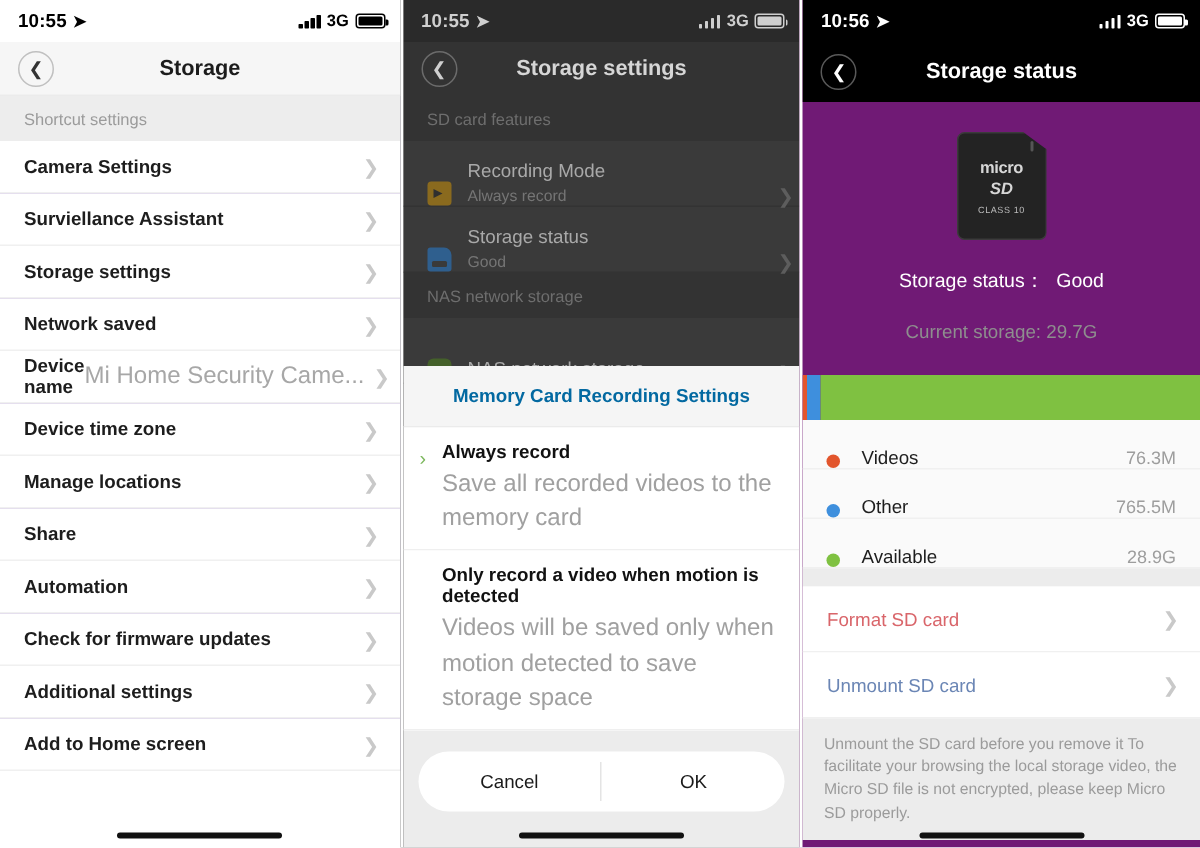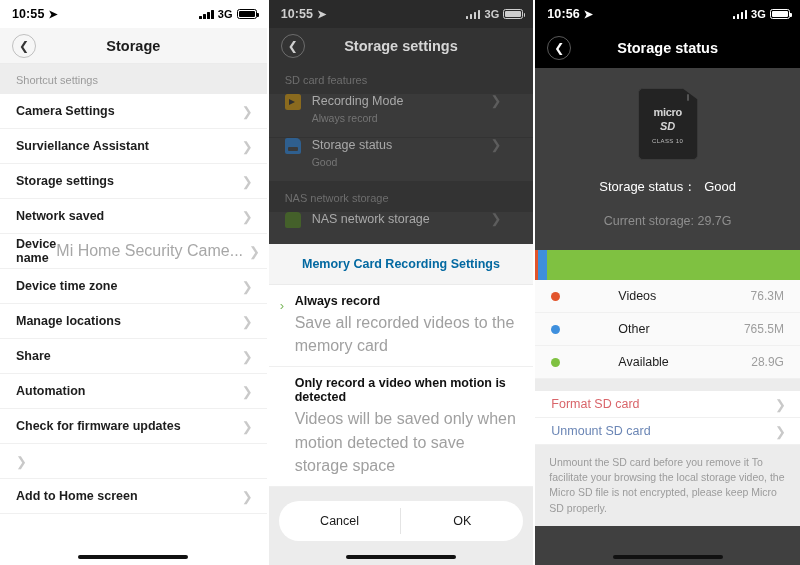--- a/index.html
+++ b/index.html
@@ -85,22 +85,22 @@
   }
 
   
   .p2 { background: #2d2d2d; }
   .p2 .statusbar { background: #2a2a2a; color: #cfcfcf; }
   .p2 .navbar { background: #333333; }
   .p2 .navtitle { color: #d6d6d6; }
   .p2 .backbtn { border-color: rgba(255,255,255,0.28); color: #cfcfcf; }
   .p2 .sect-head { background: #333333; color: #6e6e6e; }
   .drow {
-    display: flex; align-items: flex-start; gap: 11px;
-    padding: 0 32px 0 16px; height: 44px;
+    display: flex; align-items: flex-end; gap: 11px;
+    padding: 0 4px 0 16px; height: 44px;
     background: #3a3a3a; border-bottom: 1px solid #333;
   }
   .drow .txt { flex: 1; }
   .drow .t1 { font-size: 12.5px; color: #a9a9a9; line-height: 1.25; }
   .drow .t2 { font-size: 10.5px; color: #757575; margin-top: 2px; }
   .drow .chev { color: #5d5d5d; }
   .ic { width: 16px; height: 16px; flex: none; position: relative; }
   .ic-video { background: #8a6a1e; border-radius: 2.5px; }
   .ic-video:after {
     content:""; position:absolute; left:4px; top:4.5px;
@@ -142,21 +142,21 @@
     display: flex; overflow: hidden;
   }
   .btnrow button {
     flex: 1; border: none; background: transparent;
     font-size: 12.5px; color: #1a1a1a; cursor: pointer;
     font-family: "Liberation Sans", sans-serif;
   }
   .btnrow .divider { width: 1px; background: #e4e4e4; margin: 7px 0; }
 
   
-  .p3 { background: #404040; }
+  .p3 { background: #701a75; }
   .p3 .statusbar { background: #000; color: #fff; }
   .p3 .navbar { background: #000; height: 40px; }
   .p3 .navtitle { color: #fff; font-size: 14.5px; }
   .p3 .backbtn { border-color: rgba(255,255,255,0.35); color: #fff; }
   .sdcard-wrap { display: flex; justify-content: center; padding: 20px 0 6px; }
   .sdcard {
     width: 60px; height: 72px; background: #232323;
     border: 1px solid #3b3b3b; border-radius: 5px;
     position: relative;
     clip-path: polygon(0 0, 74% 0, 100% 16%, 100% 100%, 0 100%);
@@ -171,30 +171,30 @@
     text-align: center; color: #fff; font-size: 13px; margin-top: 12px;
   }
   .p3-status .sval { margin-left: 8px; }
   .p3-current { text-align: center; color: #8e8e8e; font-size: 12.5px; margin-top: 18px; }
 
   .bar { display: flex; height: 30px; width: 100%; margin-top: 22px; }
   .bar span { display: block; height: 100%; }
 
   .leg-wrap { background: #fafafa; }
   .legrow {
-    display: flex; align-items: center; height: 33px;
+    display: flex; align-items: flex-end; height: 33px;
     padding: 0 16px; border-bottom: 1px solid #f0f0f0;
-    font-size: 12.5px; color: #1d1d1d; gap: 44px;
+    font-size: 12.5px; color: #1d1d1d;
   }
   .dot { width: 9px; height: 9px; border-radius: 50%; margin-right: 14px; flex: none; }
   .legrow .lname { flex: 1; }
   .legrow .lval { color: #9d9d9d; font-size: 12px; }
   .leg-gap { height: 12px; background: #ececec; }
   .actrow {
-    display: flex; align-items: center; height: 27px;
+    display: flex; align-items: center; height: 44px;
     padding: 0 14px 0 16px; background: #fff;
     border-bottom: 1px solid #f0f0f0; font-size: 12.5px;
   }
   .actrow .aname { flex: 1; }
   .act-format { color: #d9656a; }
   .act-unmount { color: #6b86b5; }
   .note {
     background: #ececec; color: #9b9b9b;
     font-size: 10.5px; line-height: 1.45;
     padding: 10px 14px 10px 14px;
@@ -271,20 +271,21 @@
       </div>
       <div class="row">
         <span class="label">Automation</span>
         <span class="chev">❯</span>
       </div>
       <div class="row">
         <span class="label">Check for firmware updates</span>
         <span class="chev">❯</span>
       </div>
       <div class="row">
+        <span class="label">Additional settings</span>
         <span class="chev">❯</span>
       </div>
       <div class="row">
         <span class="label">Add to Home screen</span>
         <span class="chev">❯</span>
       </div>
     </div>
     <div class="home-ind"></div>
   </div>
 

